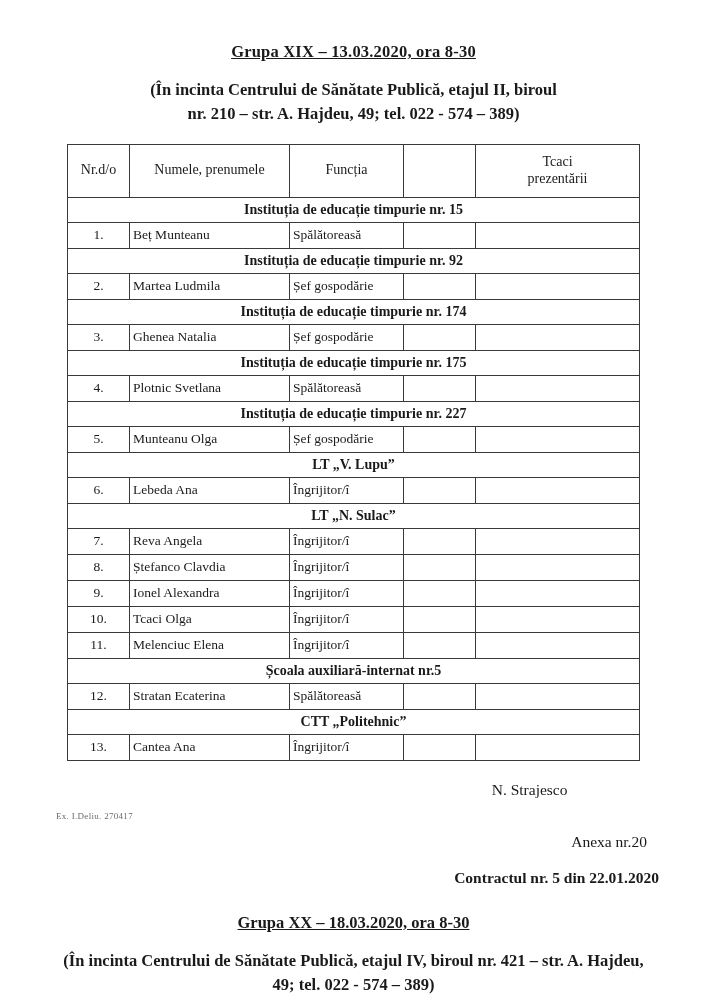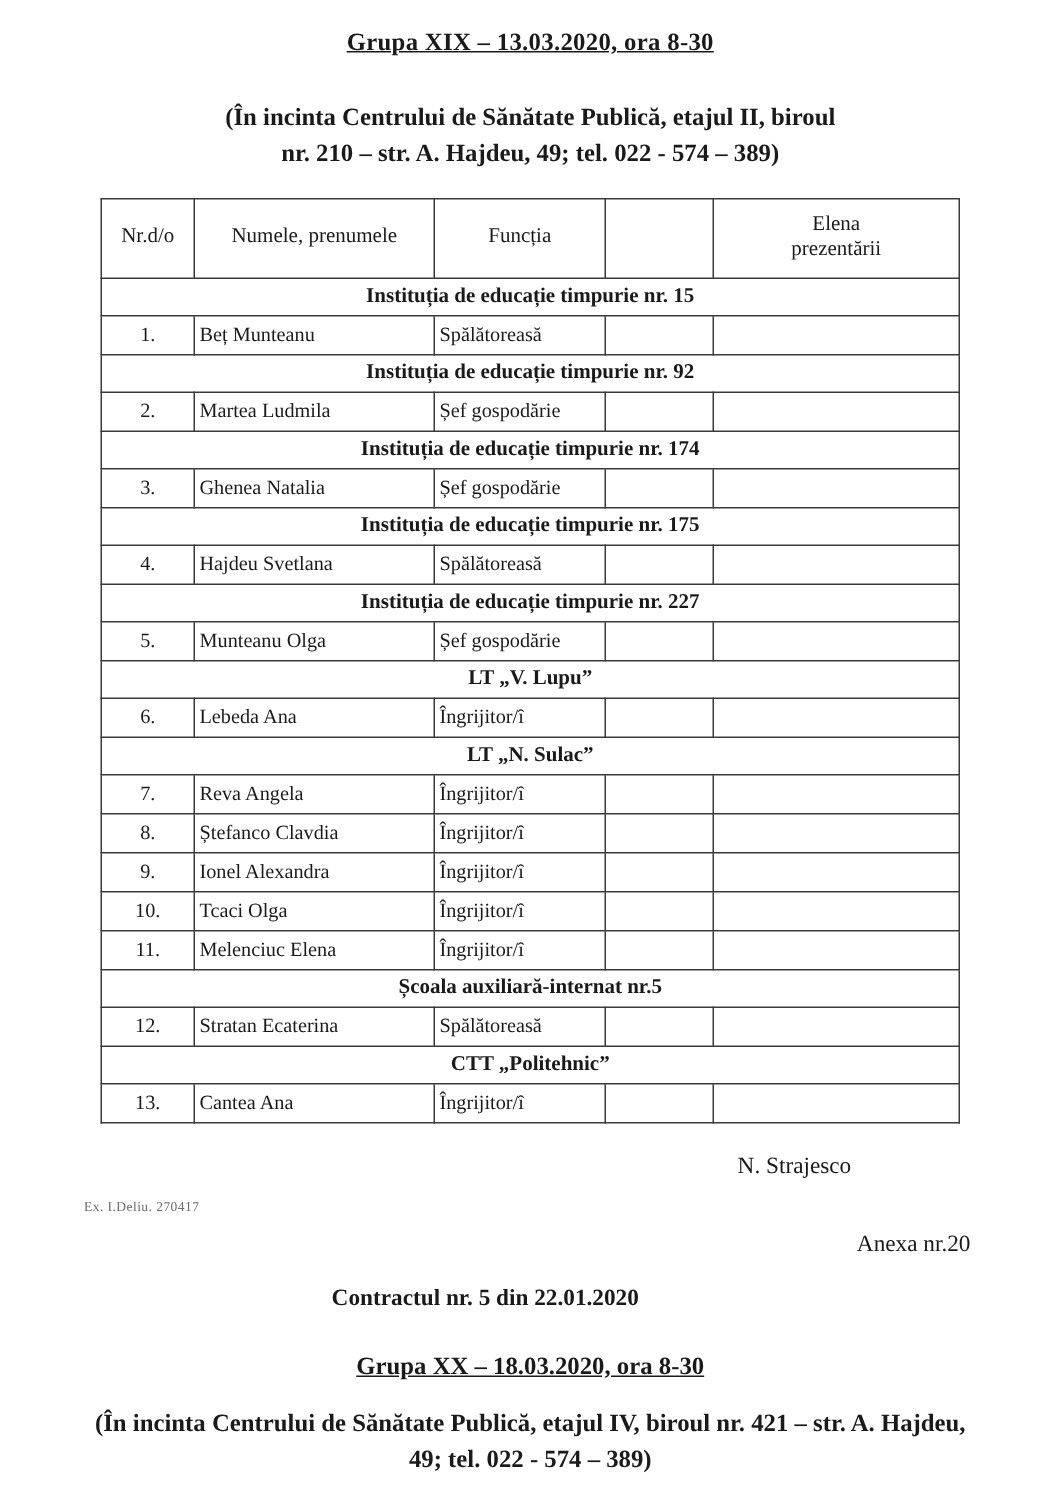--- a/index.html
+++ b/index.html
@@ -20,29 +20,29 @@
     height: 1000px;
     padding: 0;
     box-sizing: border-box;
     position: relative;
   }
   .title-main {
     text-align: center;
     font-weight: bold;
     font-size: 16.5px;
     text-decoration: underline;
-    margin-top: 18px;
+    margin-top: 42px;
     letter-spacing: 0.2px;
   }
   .subtitle {
     text-align: center;
     font-weight: bold;
     font-size: 16.5px;
     line-height: 1.45;
-    margin-top: 28px;
+    margin-top: 16px;
     padding: 0 55px;
   }
   .subtitle .line2 {
     display: block;
   }
   table.reg {
     border-collapse: collapse;
     width: 572px;
     margin: 18px auto 0 auto;
     table-layout: fixed;
@@ -113,24 +113,24 @@
     letter-spacing: 0.3px;
   }
   .anexa {
     text-align: right;
     font-weight: normal;
     font-size: 15.5px;
     padding-right: 60px;
     margin-top: 12px;
   }
   .contract {
-    text-align: center;
+    text-align: right;
     font-weight: bold;
     font-size: 15.5px;
-    padding-right: 60px;
+    padding-right: 48px;
     margin-top: 18px;
   }
   .title-second {
     text-align: center;
     font-weight: bold;
     font-size: 16.5px;
     text-decoration: underline;
     margin-top: 26px;
   }
   .subtitle2 {
@@ -162,21 +162,21 @@
         <col class="c4">
         <col class="c5">
     </colgroup>
     <thead>
       <tr>
         <th>Nr.d/o</th>
         <th>Numele, prenumele</th>
         <th>Funcția</th>
         <th></th>
         <th>
-          <div>Elena</div>
+          <div>Tcaci</div>
           <div>prezentării</div>
         </th>
       </tr>
     </thead>
     <tbody id="group1-body">
         <tr class="inst">
           <td colspan="5">Instituția de educație timpurie nr. 15</td>
         </tr>
         <tr>
           <td class="num">1.</td>
@@ -203,21 +203,21 @@
           <td class="name">Ghenea Natalia</td>
           <td class="func">Șef gospodărie</td>
           <td class="blank"></td>
           <td class="blank"></td>
         </tr>
         <tr class="inst">
           <td colspan="5">Instituția de educație timpurie nr. 175</td>
         </tr>
         <tr>
           <td class="num">4.</td>
-          <td class="name">Hajdeu Svetlana</td>
+          <td class="name">Plotnic Svetlana</td>
           <td class="func">Spălătoreasă</td>
           <td class="blank"></td>
           <td class="blank"></td>
         </tr>
         <tr class="inst">
           <td colspan="5">Instituția de educație timpurie nr. 227</td>
         </tr>
         <tr>
           <td class="num">5.</td>
           <td class="name">Munteanu Olga</td>

